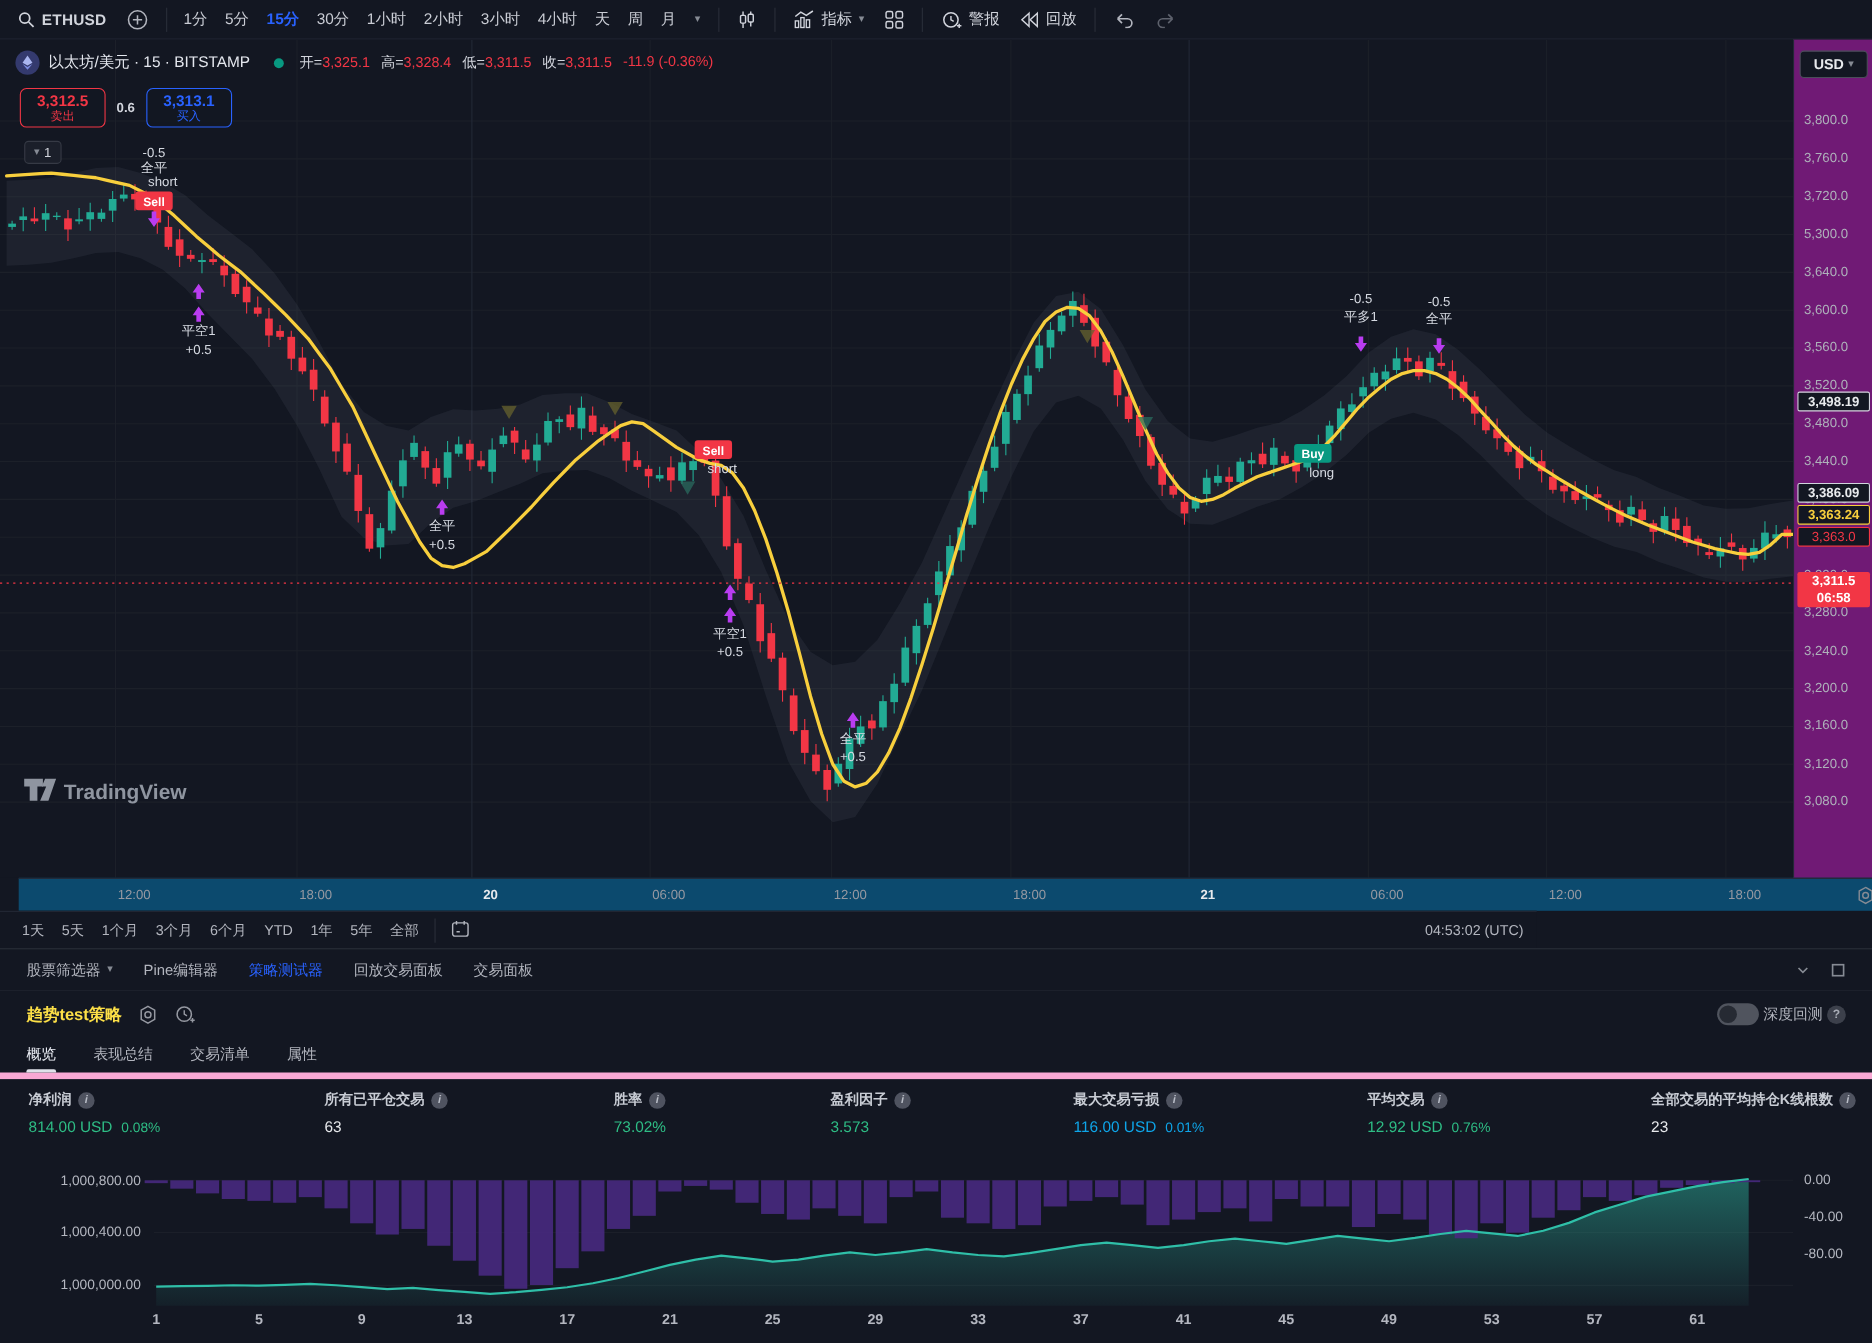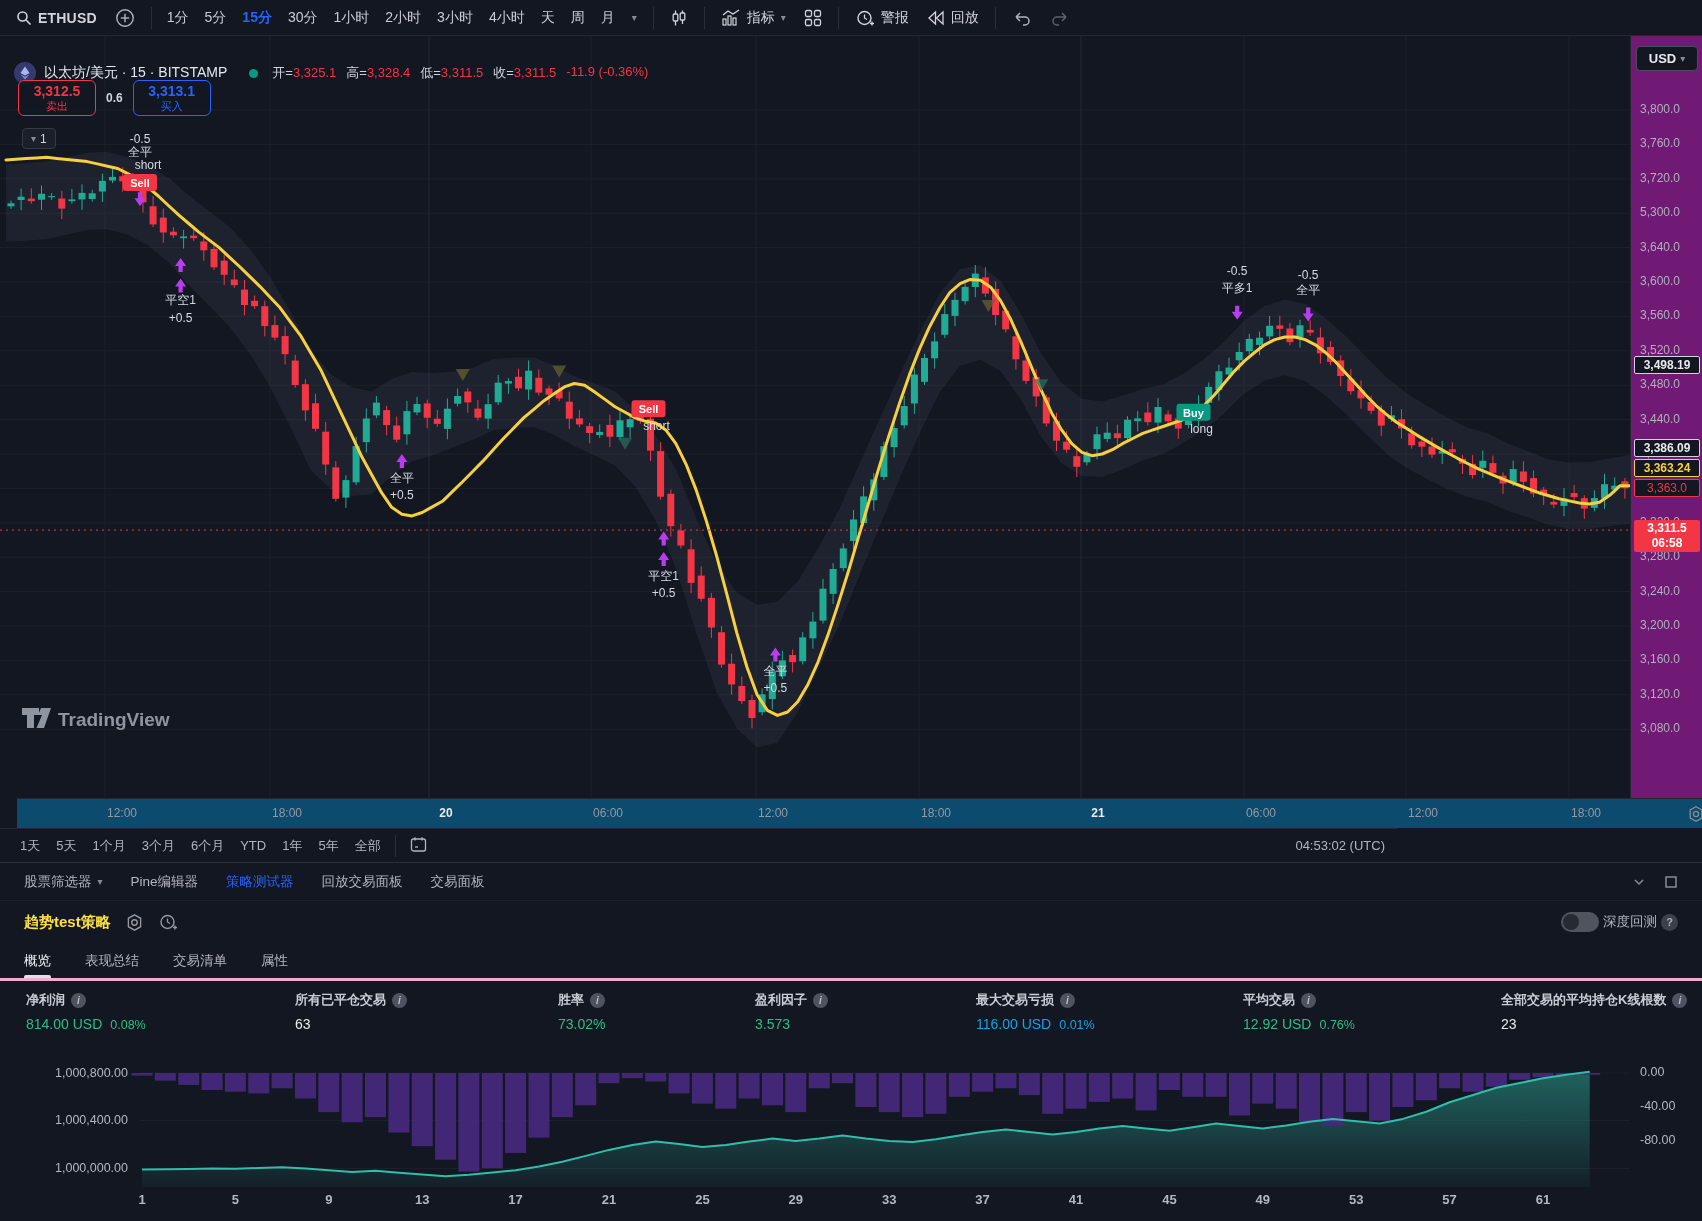--- a/index.html
+++ b/index.html
@@ -20,21 +20,21 @@
 
   
   #chart-pane { position:absolute; left:0; top:36px; width:1630px; height:762px; background:#131722; overflow:hidden; }
   #main-svg { position:absolute; left:0; top:0; }
   .grid { stroke:#1c2029; stroke-width:1; }
   .gridM { stroke:#232836; }
   .mtext { fill:#d6dae2; font-size:12px; text-anchor:middle; font-family:"Liberation Sans",sans-serif; }
   .mbox { fill:#ffffff; font-size:11px; font-weight:bold; text-anchor:middle; font-family:"Liberation Sans",sans-serif; }
   .logo-text { fill:#9aa0ab; font-size:19px; font-weight:bold; }
 
-  #legend { position:absolute; left:14px; top:10px; display:flex; align-items:center; gap:8px; font-size:14px; color:#e4e7ee; z-index:5;margin-top:16px; }
+  #legend { position:absolute; left:14px; top:10px; display:flex; align-items:center; gap:8px; font-size:14px; color:#e4e7ee; z-index:5; }
   .eth-badge { width:22px; height:22px; border-radius:50%; background:#343a6e; display:flex; align-items:center; justify-content:center; }
   .green-dot { width:9px; height:9px; border-radius:50%; background:#089981; margin:0 6px 0 14px; }
   .ohlc { font-size:13px; color:#d1d4dc; display:flex; gap:10px; }
   .ohlc b { font-weight:normal; color:#f23645; }
 
   #trade-buttons { position:absolute; left:18px; top:44px; display:flex; align-items:center; gap:10px; z-index:5; }
   .tbtn { width:78px; height:36px; border-radius:6px; background:rgba(19,23,34,.85); display:flex; flex-direction:column; align-items:center; justify-content:center; line-height:1.1; cursor:pointer; }
   .tbtn.sell { border:1.5px solid #f23645; color:#f23645; }
   .tbtn.buy  { border:1.5px solid #2962ff; color:#2962ff; }
   .tbtn .p { font-size:14px; font-weight:bold; }
@@ -69,21 +69,21 @@
   .ptab { color:#b2b5be; cursor:pointer; display:flex; gap:6px; align-items:center; }
   .ptab.active { color:#2962ff; }
   #panel-win-icons { margin-left:auto; display:flex; gap:18px; color:#868b94; }
   #strategy-title-row { height:42px; display:flex; align-items:center; gap:14px; padding:0 24px; }
   #strategy-title { color:#fde047; font-size:15px; font-weight:bold; }
   .title-icon { color:#9598a1; cursor:pointer; display:inline-flex; }
   #deep-backtest { margin-left:auto; display:flex; align-items:center; gap:4px; font-size:13.5px; color:#b2b5be; }
   .toggle { width:38px; height:20px; border-radius:10px; background:#50545e; position:relative; cursor:pointer; }
   .toggle .knob { position:absolute; left:2px; top:2px; width:16px; height:16px; border-radius:50%; background:#262a33; }
   .help-circle { width:17px; height:17px; border-radius:50%; background:#3c404b; color:#a8acb5; font-size:11px; font-weight:bold; display:flex; align-items:center; justify-content:center; cursor:pointer; }
-  #subtabs { height:38px; display:flex; gap:34px; padding:0 24px; font-size:13.5px; align-items:center; border-bottom:3px solid #f9a8d4; }
+  #subtabs { height:38px; display:flex; gap:34px; padding:0 24px; font-size:13.5px; align-items:center; border-bottom:6px solid #f9a8d4; }
   .subtab { color:#b2b5be; cursor:pointer; position:relative; height:100%; display:flex; align-items:center; }
   .subtab.active { color:#f0f3fa; }
   .subtab.active:after { content:""; position:absolute; left:0; right:0; bottom:0; height:3px; background:#dfe2ea; border-radius:2px 2px 0 0; }
   #stats-row { position:relative; height:66px; }
   .stat { position:absolute; top:10px; }
   .stat .lbl { font-size:13px; color:#c8ccd4; font-weight:bold; display:flex; align-items:center; gap:6px; }
   .stat .val { margin-top:7px; font-size:14px; display:flex; gap:8px; align-items:baseline; }
   .stat .val .extra { font-size:12.5px; }
   .c-teal { color:#2ebd85; }
   .c-red { color:#0ea5e9; }

